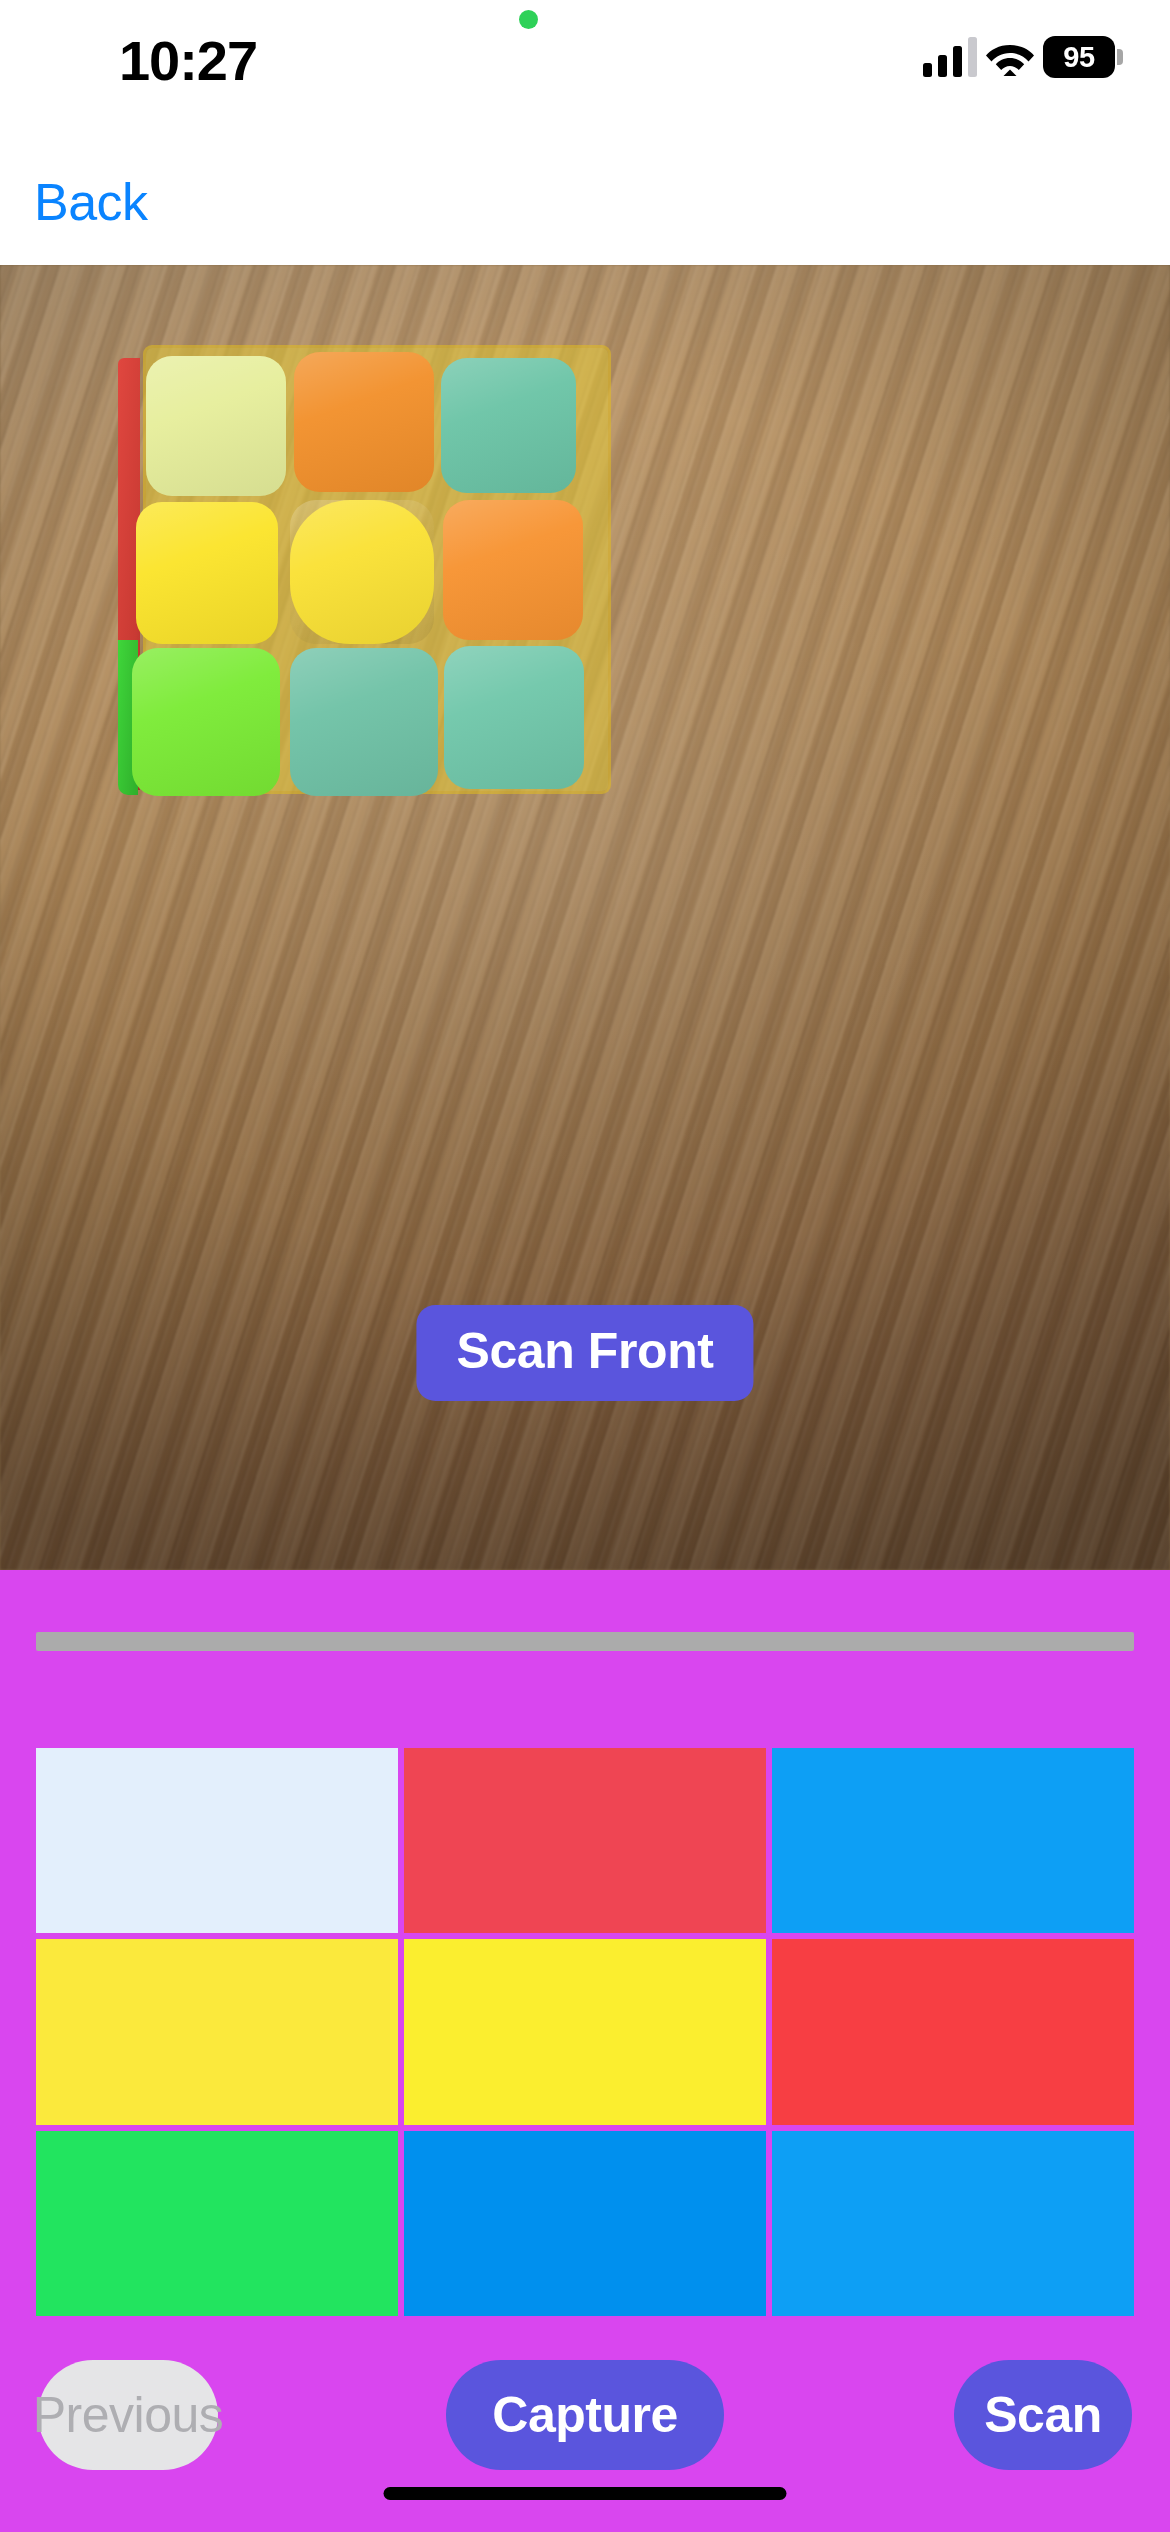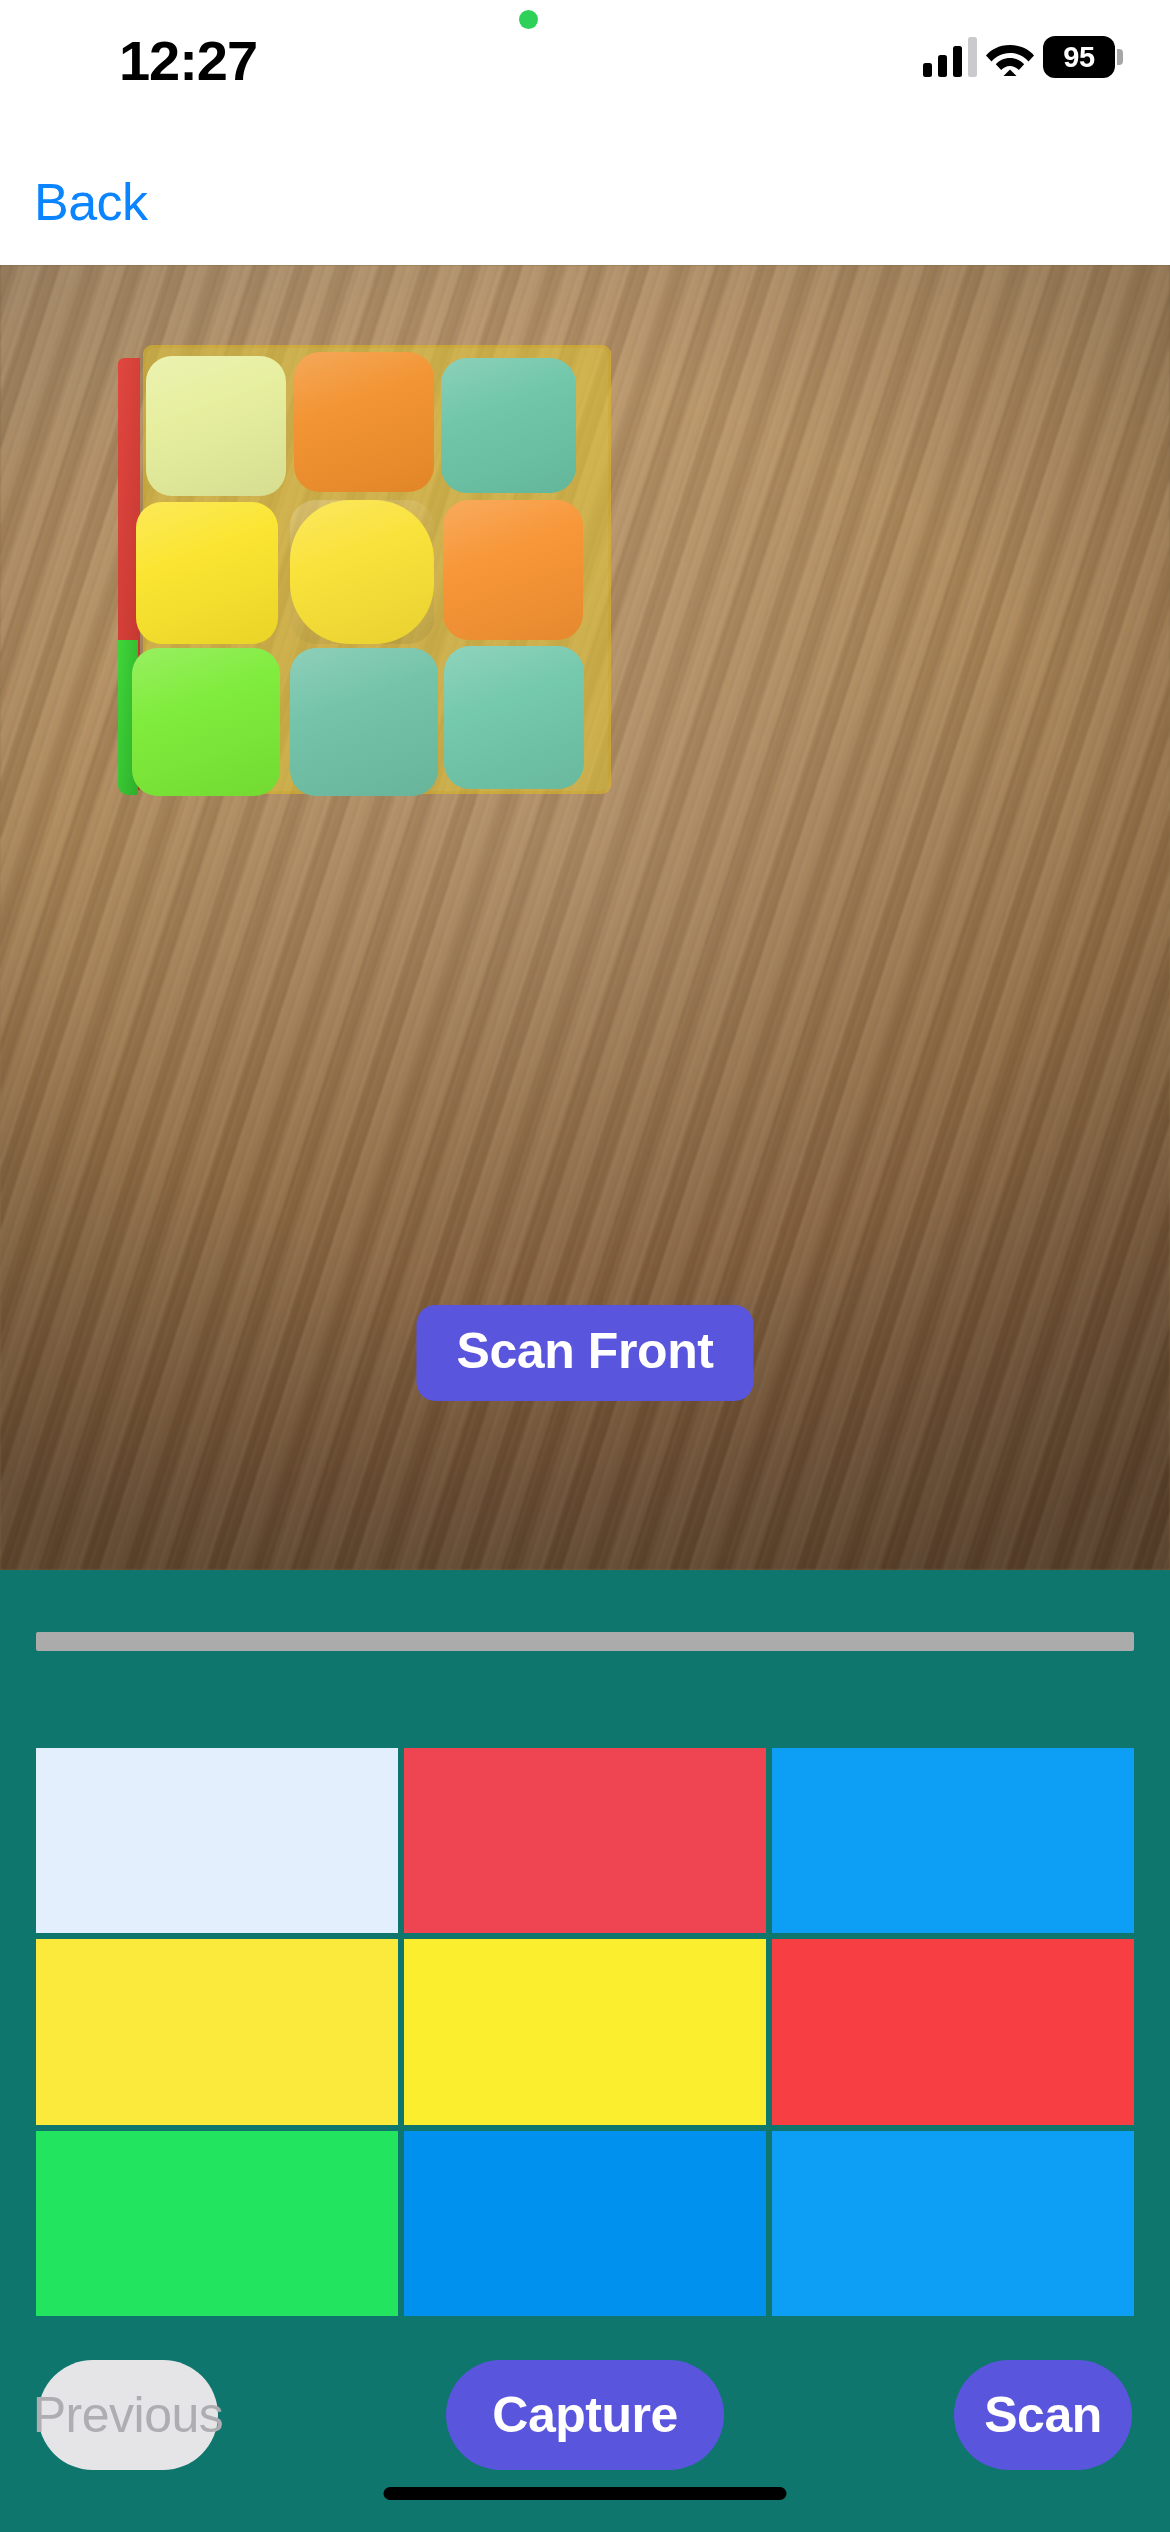--- a/index.html
+++ b/index.html
@@ -146,21 +146,21 @@
     color:#fff;
     font-size:50px; font-weight:700; letter-spacing:-0.4px;
     padding:17px 40px 21px 40px;
     border-radius:19px;
     white-space:nowrap;
   }
 
   
   .sheet {
     position:absolute; top:1570px; left:0; width:1170px; height:962px;
-    background:#0f766e;
+    background:#d946ef;
     padding-left:40px;
   }
   .grabber {
     position:absolute; left:36px; top:62px;
     width:1098px; height:19px;
     background:#ABABAB; border-radius:2px;
   }
 
   .grid {
     position:absolute; left:36px; top:178px;
@@ -201,21 +201,21 @@
     position:absolute; left:50%; transform:translateX(-50%);
     bottom:32px; width:403px; height:13px;
     background:#000; border-radius:7px;
   }
 </style>
 </head>
 <body>
 
 <div class="statusbar">
   <div class="green-dot"></div>
-  <div class="sb-time">12:27</div>
+  <div class="sb-time">10:27</div>
   <div class="sb-right">
     <div class="cellular">
       <i></i>
         <i></i>
         <i></i>
         <i></i>
     </div>
     <svg class="wifi" viewBox="0 0 50 40">
       <path d="M25 8 C14 8 5.5 13 1 18.5 L6.5 24.5 C10.5 19.8 17 16 25 16 C33 16 39.5 19.8 43.5 24.5 L49 18.5 C44.5 13 36 8 25 8 Z" fill="#000"></path>
       <path d="M25 21 C19 21 13.8 23.6 10.8 27.2 L16.2 33 C18.3 30.7 21.4 29 25 29 C28.6 29 31.7 30.7 33.8 33 L39.2 27.2 C36.2 23.6 31 21 25 21 Z" fill="#000"></path>

